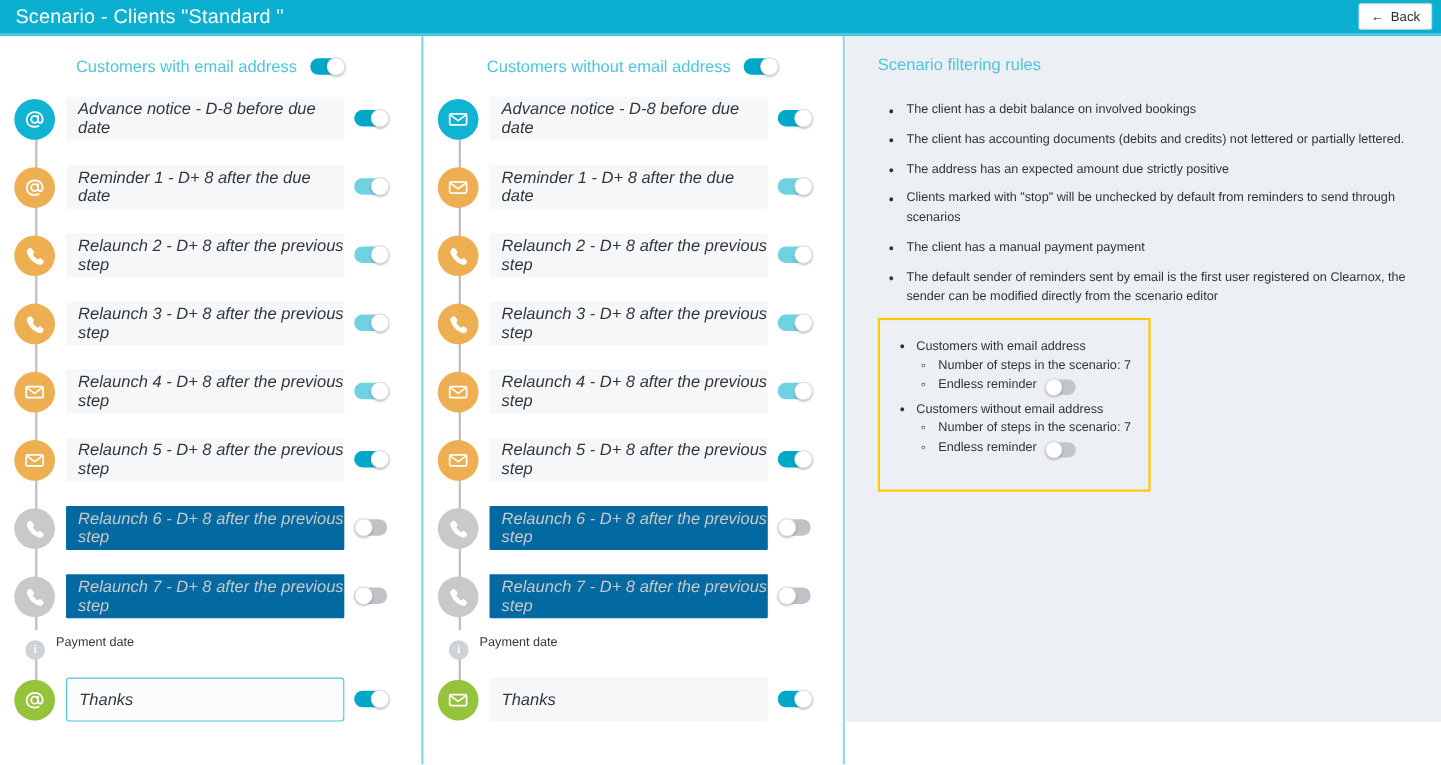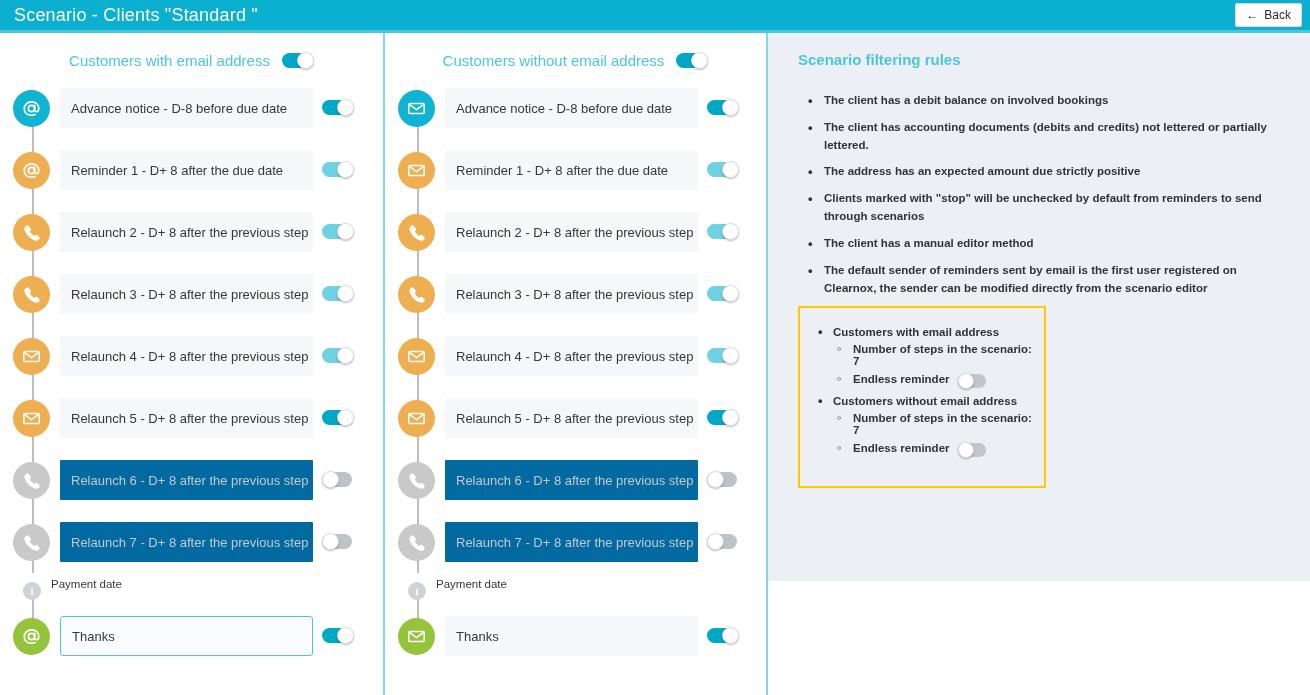--- a/index.html
+++ b/index.html
@@ -35,23 +35,22 @@
 
   
   .body-area {
     position:absolute; left:0; top:33px; width:1310px; height:662px;
     display:flex;
   }
   .col { position:relative; width:383px; height:662px; background:#ffffff; }
   .col.second { border-left:2px solid #7fd9e8; width:383px; }
   .divider-right { width:2px; background:#7fd9e8; height:662px; }
   .rules-panel {
-    position:relative; flex:1; height:548px; background:#eceff3;
+    position:relative; flex:1; height:623px; background:#eceff3;
     padding:18px 26px 0 30px;
-    font-weight:bold;
   }
 
   
   .col-header {
     display:flex; align-items:center; justify-content:center;
     gap:12px; height:44px; padding-top:10px;
   }
   .col-header .label { color:#4cc6dc; font-size:15px; }
 
   
@@ -93,21 +92,21 @@
   .ic-green  { background:#96c33c; }
   .ic-gray   { background:#c9c9c9; }
   .ic-info   { background:#cfd2d6; width:18px; height:18px; left:23px; top:9px;
                font-size:11px; font-weight:bold; font-family:"Liberation Serif", serif; }
 
   .row-box {
     position:absolute; left:60px; top:11px; width:253px; height:40px;
     background:#f5f7f9; display:flex; align-items:center;
     padding-left:11px; border-radius:1px;
   }
-  .row-box .row-label { font-size:13px; color:#33383d; }
+  .row-box .row-label { font-size:15px; color:#33383d;font-style:italic; }
   .row-box.focused {
     background:#fbfcfd; border:1.5px solid #4cc6dc; border-radius:3px;
   }
   .row-box.faded { background:#0369a1; }
   .row-box.faded .row-label { color:#c6c9cc; filter:blur(0.6px); }
   .step.disabled .icon-badge { color:#ffffff; }
   .step.blurred .icon-badge { filter:blur(0.5px); }
   .row-switch { position:absolute; left:322px; top:22px; }
 
   .info-step { position:relative; height:32px; }
@@ -437,21 +436,21 @@
 
     <div class="divider-right"></div>
 
     <div class="rules-panel">
       <div class="panel-title">Scenario filtering rules</div>
       <ul class="rules-list" id="rules-list">
           <li>The client has a debit balance on involved bookings</li>
           <li>The client has accounting documents (debits and credits) not lettered or partially lettered.</li>
           <li>The address has an expected amount due strictly positive</li>
           <li>Clients marked with "stop" will be unchecked by default from reminders to send through scenarios</li>
-          <li>The client has a manual editor method</li>
+          <li>The client has a manual payment payment</li>
           <li>The default sender of reminders sent by email is the first user registered on Clearnox, the sender can be modified directly from the scenario editor</li>
         </ul>
 
 
       <div class="config-box">
         <ul class="cfg-list" id="cfg-list">
             <li class="cfg-block"><span>Customers with email address</span><ul class="cfg-sub">
                 <li>
                   <span>Number of steps in the scenario: 7</span>
                 </li>

